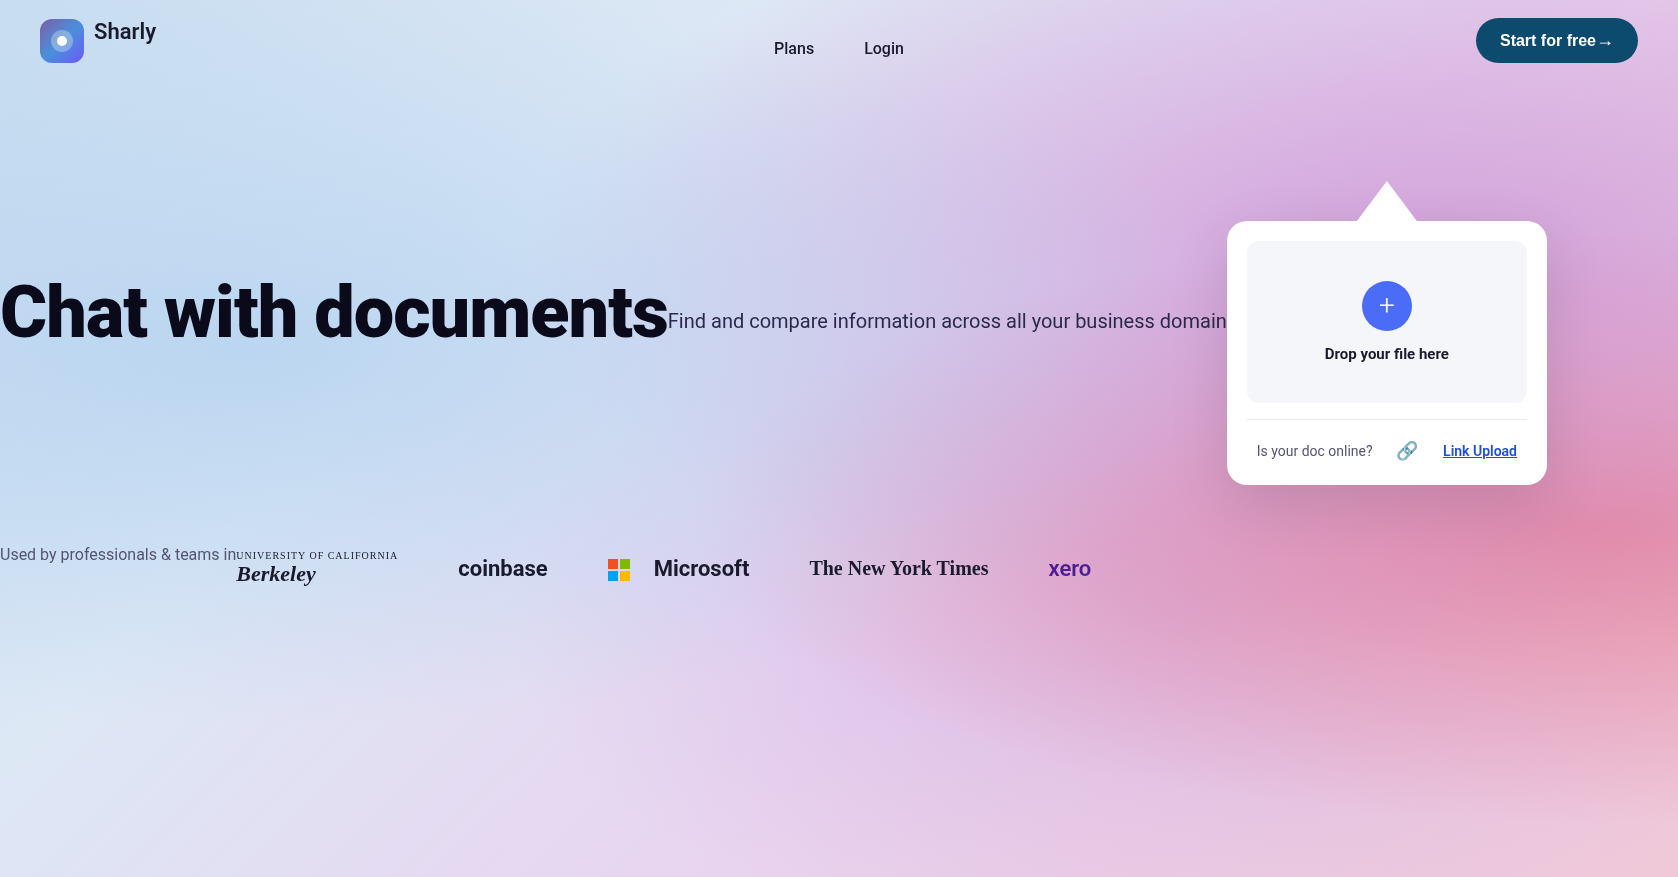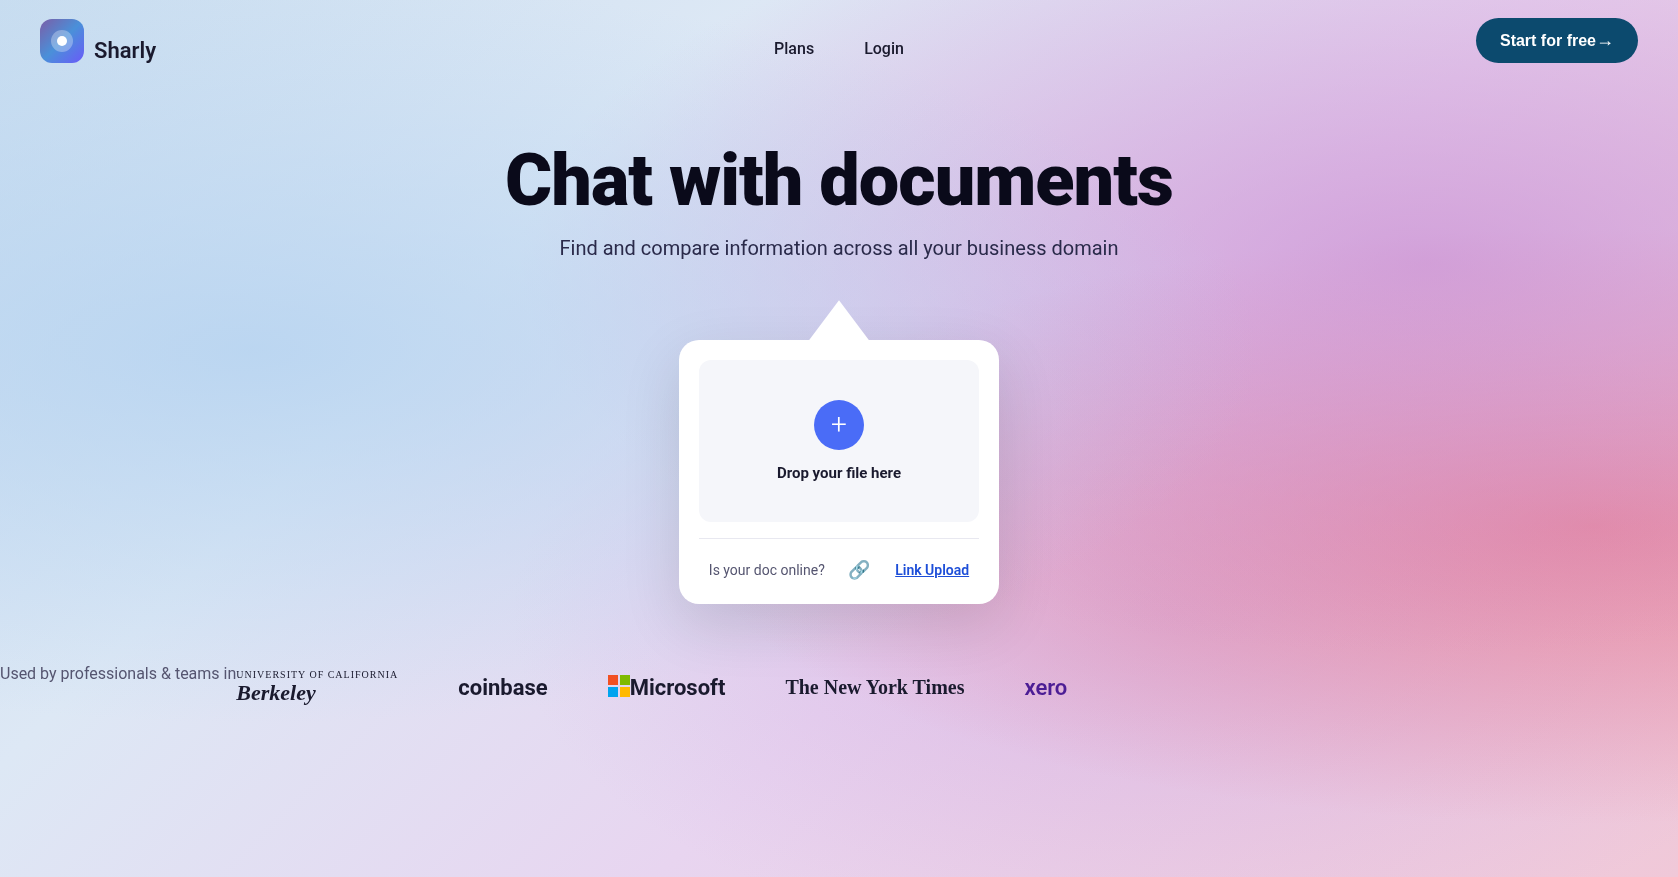--- a/index.html
+++ b/index.html
@@ -31,21 +31,21 @@
       position: relative;
       z-index: 10;
       display: flex;
       align-items: center;
       padding: 18px 40px;
       justify-content: space-between;
     }
 
     .nav-logo {
       display: flex;
-      align-items: flex-end;
+      align-items: flex-start;
       gap: 10px;
     }
 
     .logo-icon {
       width: 44px;
       height: 44px;
       border-radius: 12px;
       background: linear-gradient(135deg, #7b5ea7 0%, #4a90d9 50%, #6a5af9 100%);
       display: flex;
       align-items: center;
@@ -110,21 +110,20 @@
 
     .nav-cta .arrow {
       font-size: 18px;
     }
 
     
     .main {
       position: relative;
       z-index: 5;
       display: flex;
-      flex-direction: column;
       align-items: center;
       padding-top: 60px;
     }
 
     .hero-title {
       font-size: 72px;
       font-weight: 900;
       color: #0a0a1a;
       text-align: center;
       line-height: 1.1;
@@ -272,22 +271,22 @@
     }
 
     .brand-coinbase {
       font-size: 22px;
       font-weight: 700;
       color: #1a1a2e;
     }
 
     .brand-microsoft {
       display: flex;
-      align-items: flex-start;
-      gap: 0;
+      align-items: flex-end;
+      gap: 24px;
     }
 
     .ms-grid {
       display: grid;
       grid-template-columns: 1fr 1fr;
       gap: 2px;
       width: 22px;
       height: 22px;
     }
 

